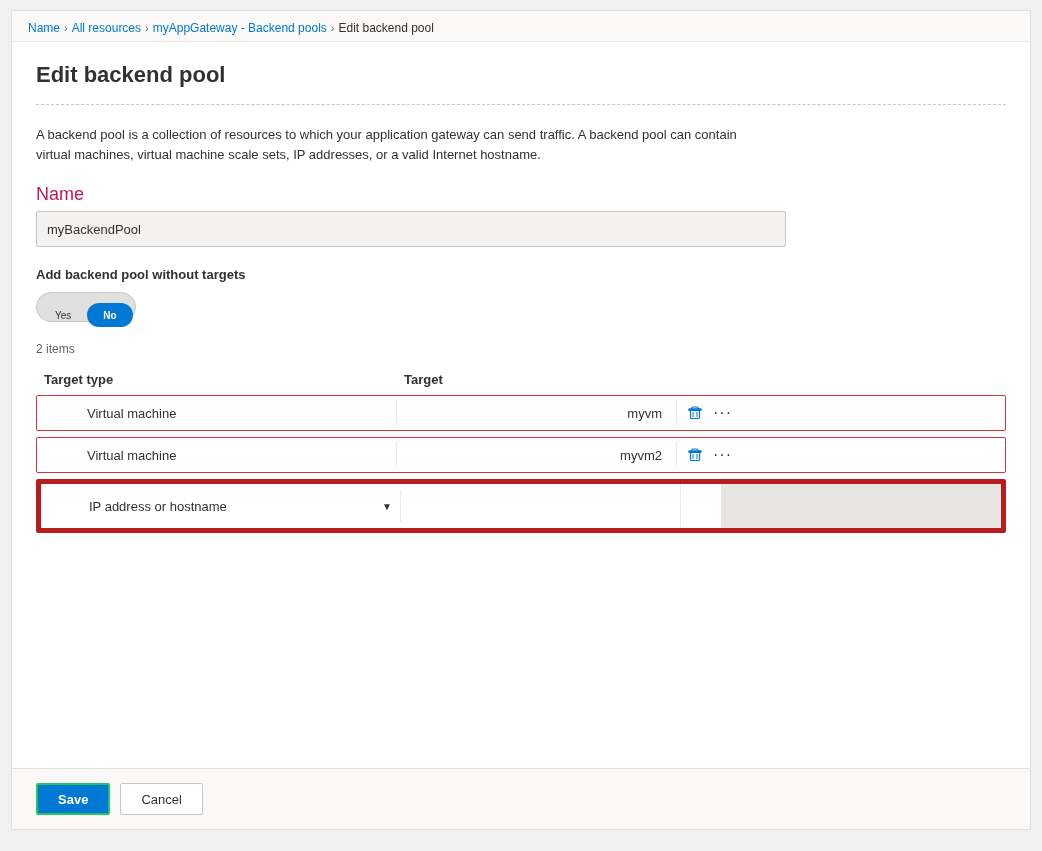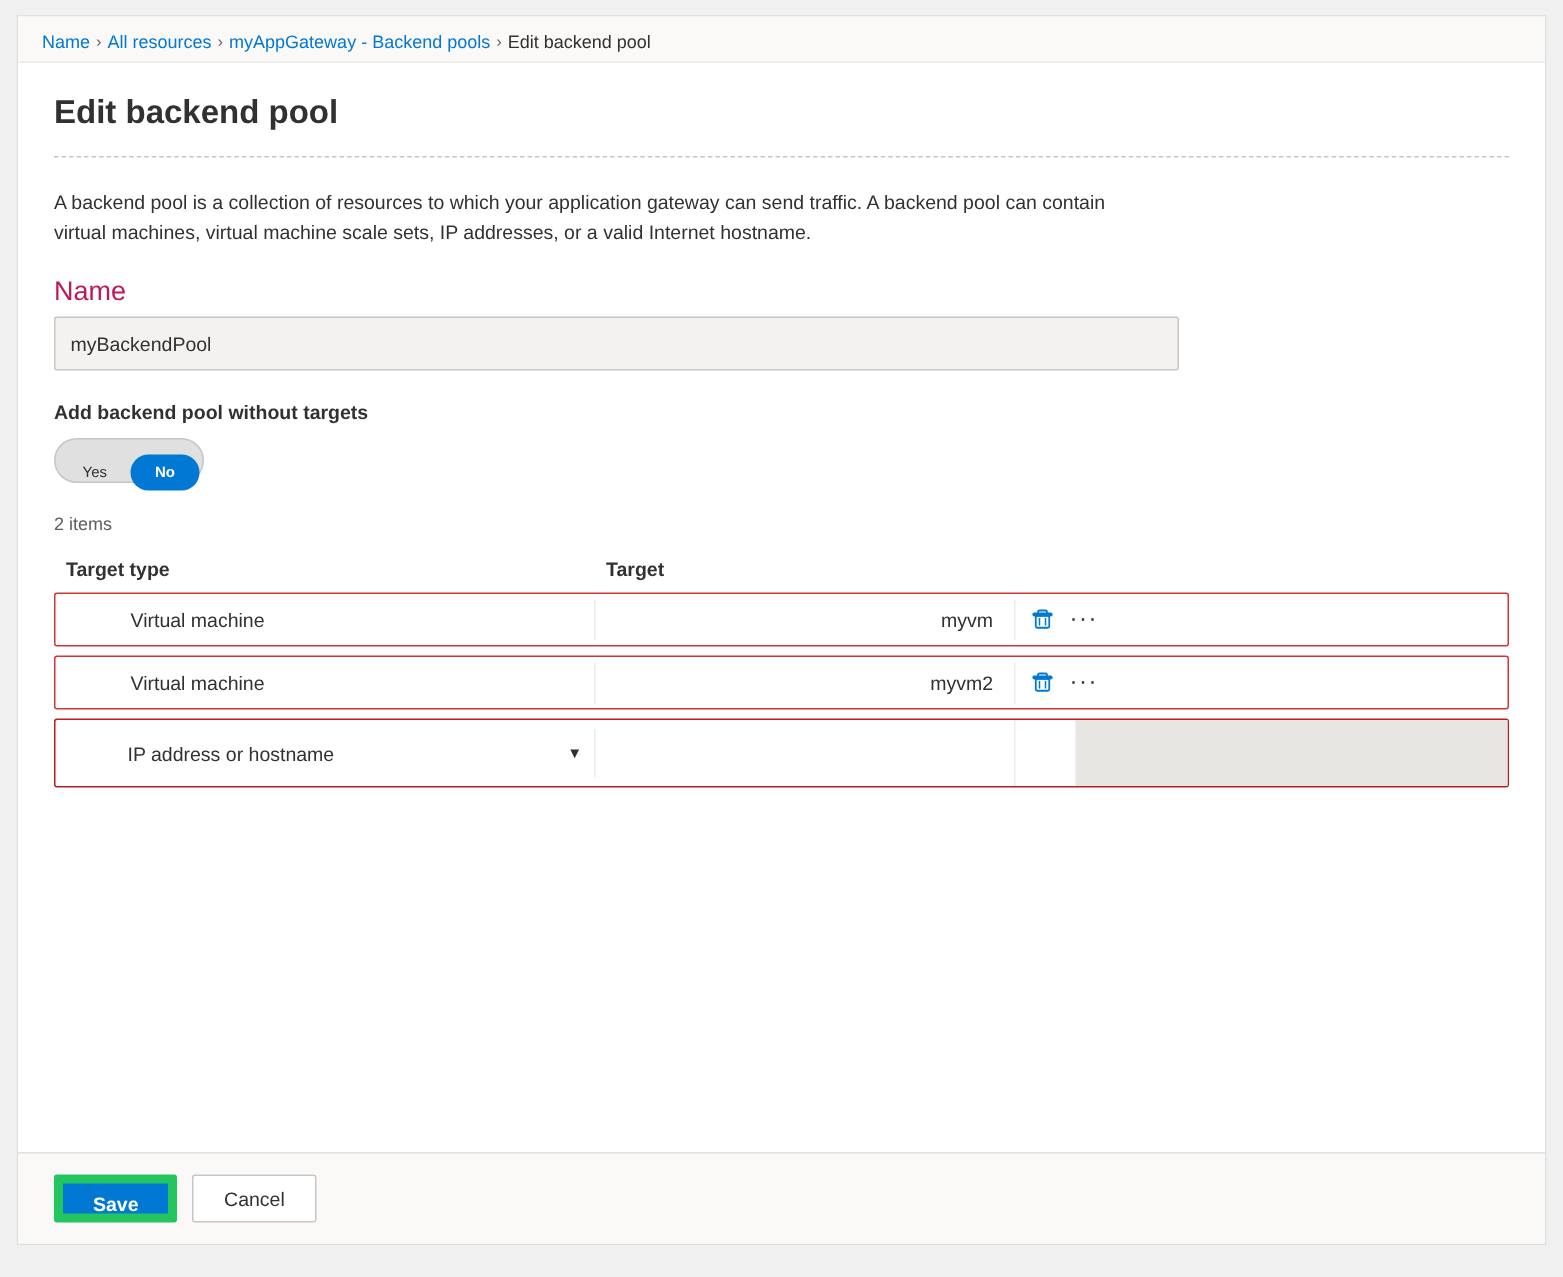--- a/index.html
+++ b/index.html
@@ -149,21 +149,21 @@
       grid-template-columns: 360px 280px 1fr;
       align-items: center;
       border: 1.5px solid #d13438;
       border-radius: 2px;
       margin-bottom: 6px;
       padding: 0;
       min-height: 36px;
       background: #fff;
     }
     .table-row.new-row {
-      border: 1px solid #b91c1c;
+      border: 5px solid #b91c1c;
       border-radius: 2px;
     }
     .table-cell {
       padding: 6px 10px;
       font-size: 13px;
       color: #323130;
       border-right: 1px solid #edebe9;
       margin-left: 40px;
     }
     .table-cell:last-child {
@@ -246,21 +246,21 @@
       border-top: 1px solid #e0e0e0;
       padding: 14px 24px;
       display: flex;
       gap: 10px;
       align-items: center;
       background: #faf9f8;
     }
     .save-btn {
       background: #0078d4;
       color: #ffffff;
-      border: 6px solid #22c55e;
+      border: 2px solid #22c55e;
       border-radius: 2px;
       padding: 6px 20px;
       font-size: 13px;
       font-weight: 600;
       cursor: pointer;
       height: 32px;
       text-align: right;
     }
     .cancel-btn {
       background: #ffffff;

